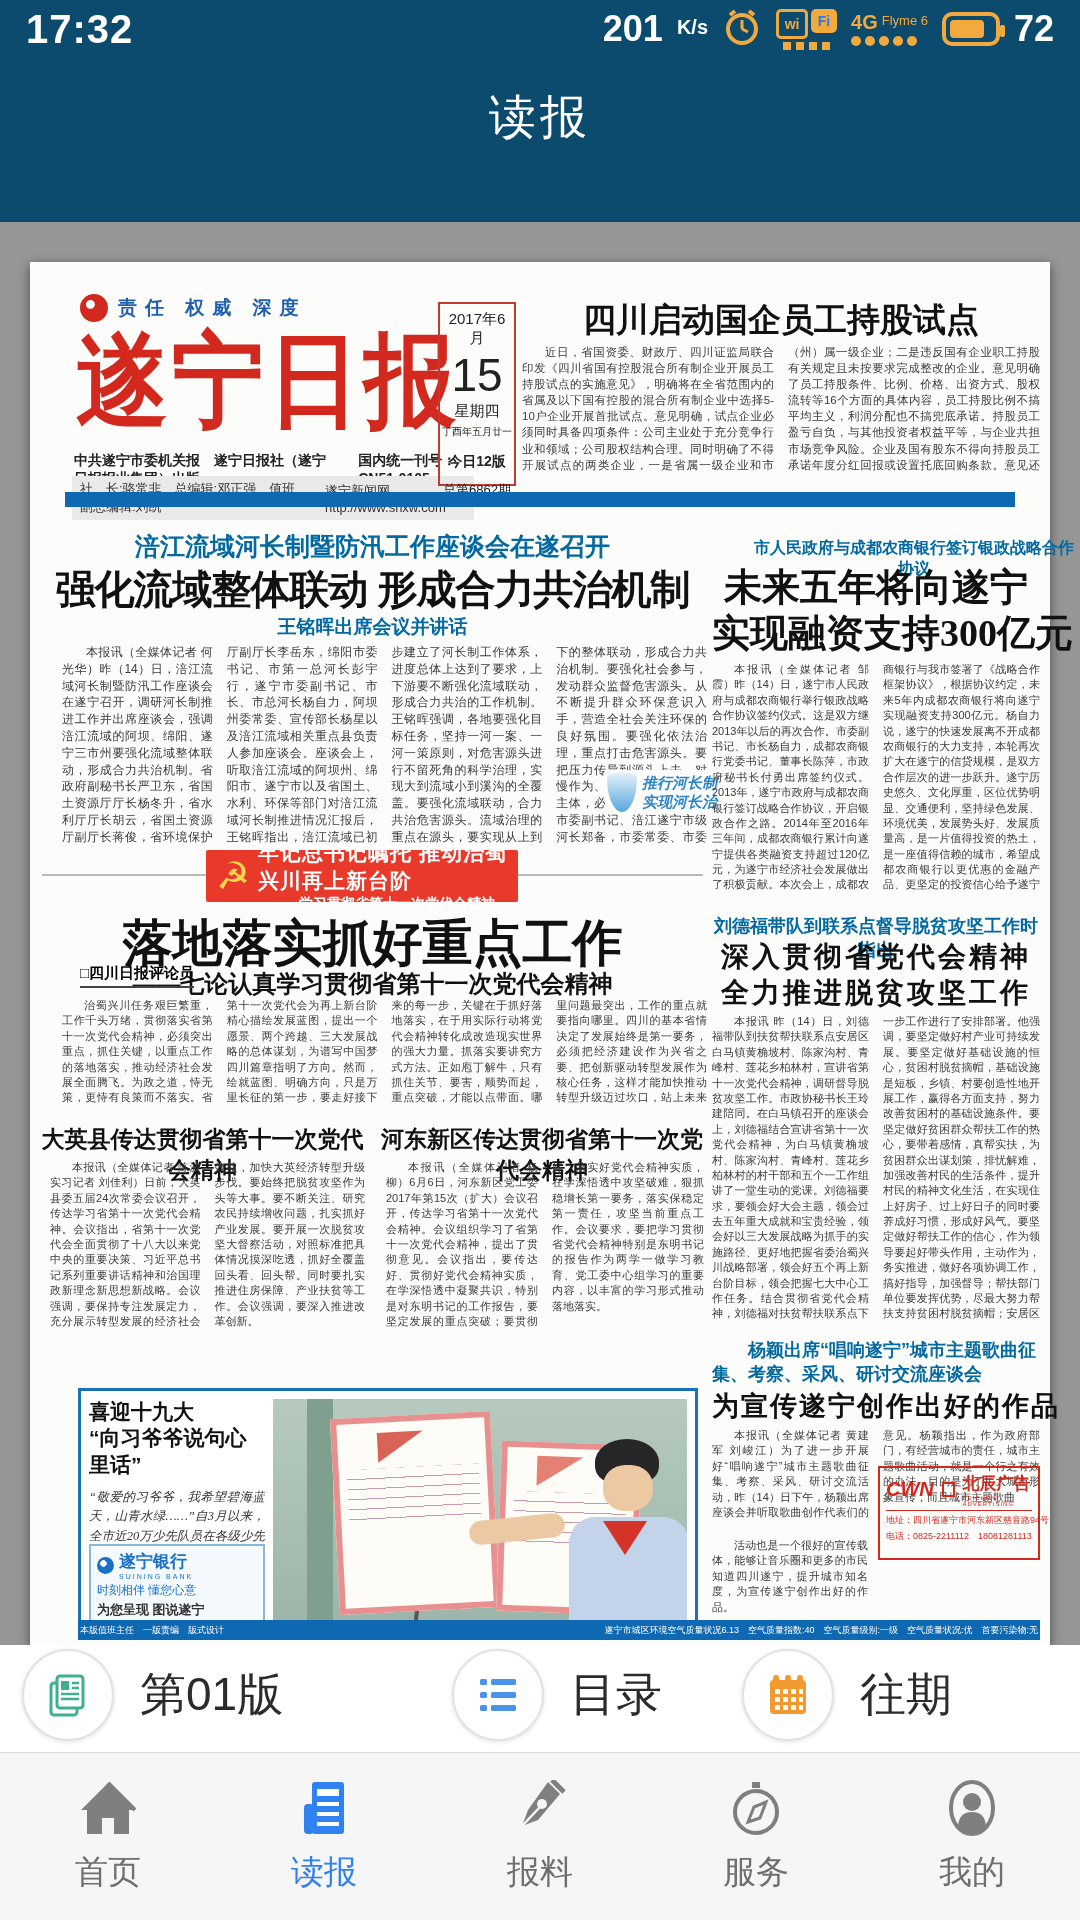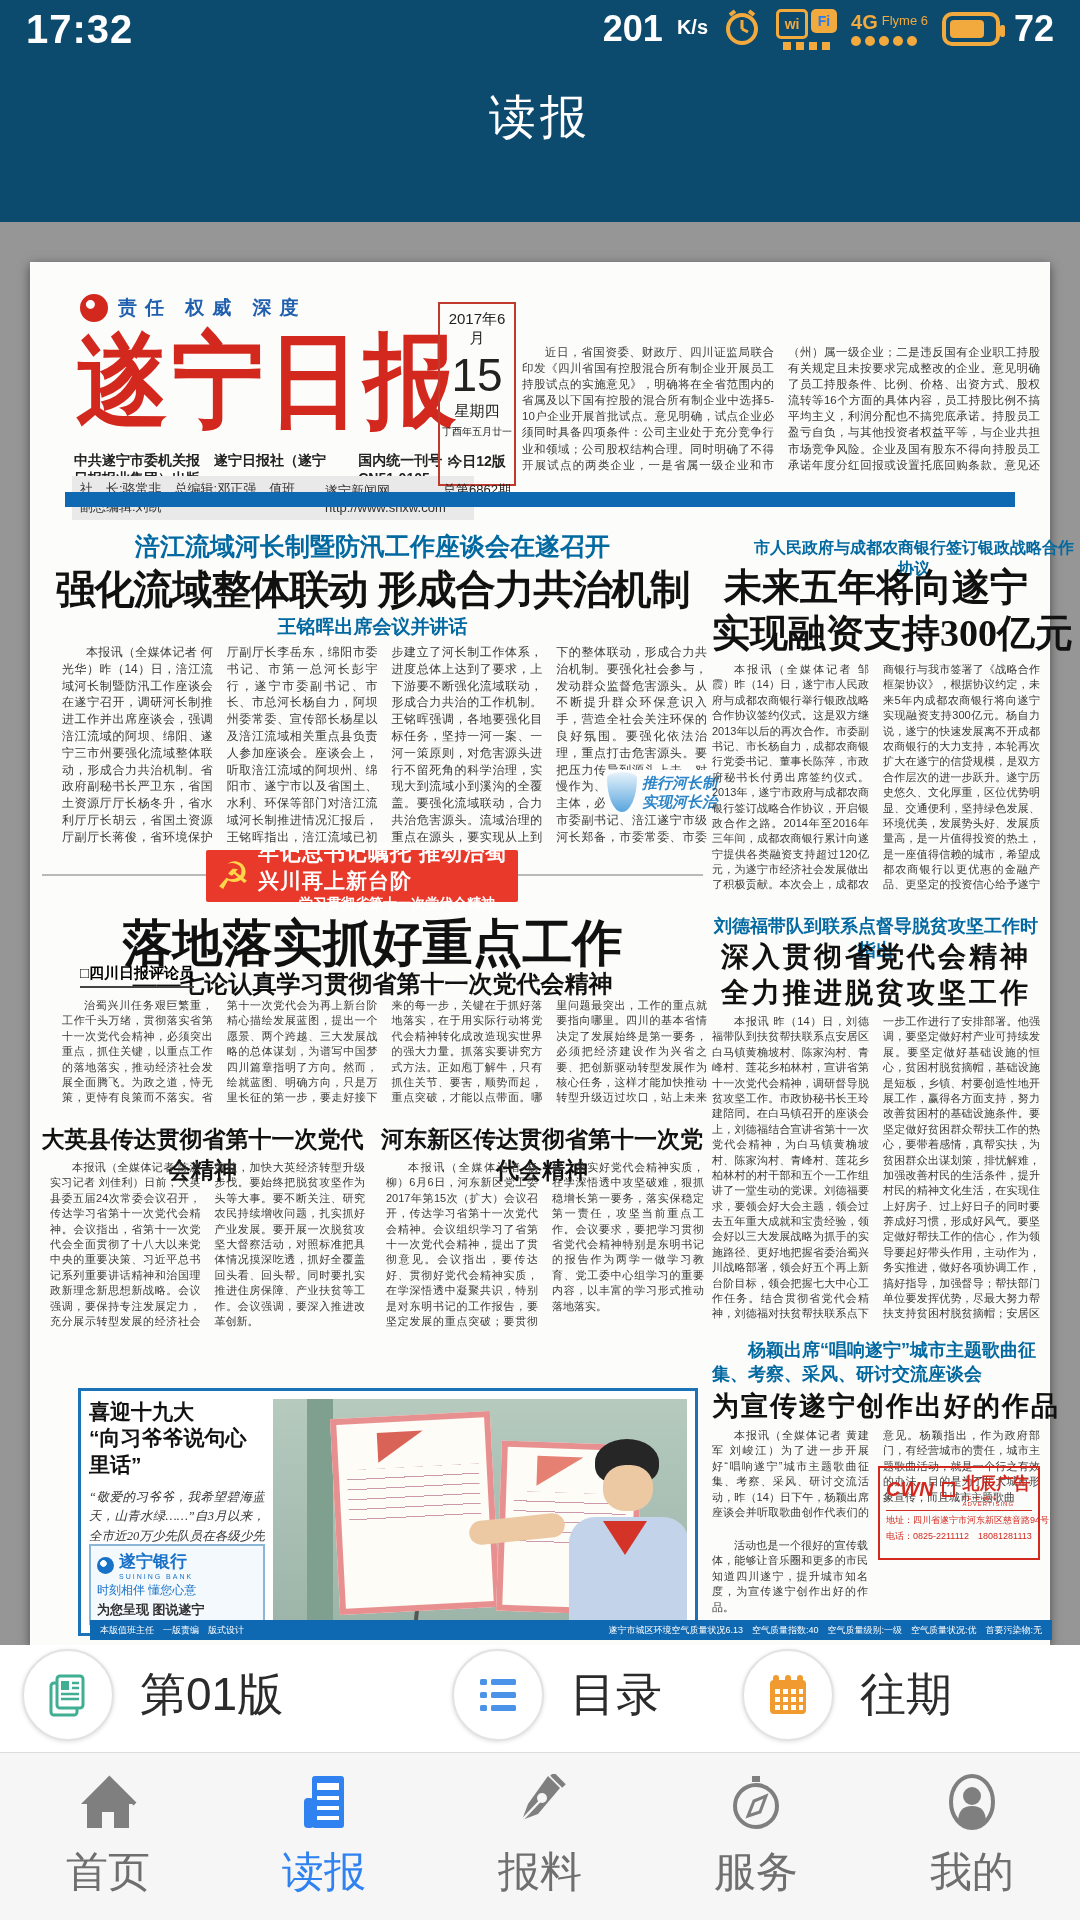--- a/index.html
+++ b/index.html
@@ -83,30 +83,30 @@
   .boy-body{position:absolute;width:120px;height:110px;background:#c3d4ea;border-radius:26px 26px 0 0;}
   .boy-scarf{position:absolute;width:0;height:0;border-top:34px solid #d43328;border-left:22px solid transparent;border-right:22px solid transparent;}
   .boy-arm{position:absolute;width:96px;height:24px;background:#ecc9a3;border-radius:12px;transform:rotate(-6deg);}
   .ad{border:2px solid #d2281e;padding:4px 6px;color:#d2281e;}
   .ad-top{display:flex;align-items:center;gap:8px;border-bottom:1px solid #d2281e;padding-bottom:3px;}
   .ad-logo{font-size:20px;font-weight:900;font-style:italic;}
   .ad-sq{width:15px;height:15px;border:2px solid #d2281e;}
   .ad-brand{font-size:17px;font-weight:900;}
   .ad-en{font-size:6px;letter-spacing:1px;}
   .ad-line{font-size:9px;margin-top:3px;white-space:nowrap;}
-  .foot-strip{background:#0e68b2;color:#fff;font-size:9px;display:flex;justify-content:space-between;align-items:center;padding:0 10px;margin-left:12px;}
+  .foot-strip{background:#0e68b2;color:#fff;font-size:9px;display:flex;justify-content:space-between;align-items:center;padding:0 2px;}
   
   .actions{position:absolute;left:0;top:1645px;width:1080px;height:107px;background:#fff;}
   .action-item{position:absolute;top:1649px;display:flex;align-items:center;cursor:pointer;}
   .circle{width:88px;height:88px;border-radius:50%;background:#fff;border:2px solid #e3e3e3;box-shadow:0 1px 4px rgba(0,0,0,.12);display:flex;align-items:center;justify-content:center;}
   .action-label{margin-left:26px;font-size:46px;color:#2b2b2b;}
   
   .tabbar{position:absolute;left:0;top:1752px;width:1080px;height:168px;background:#f6f6f6;border-top:1px solid #dcdcdc;display:flex;}
   .tab{width:216px;display:flex;flex-direction:column;align-items:center;justify-content:center;gap:10px;cursor:pointer;}
-  .tab-label{font-size:42px;color:#6f6f6f;}
+  .tab-label{font-size:33px;color:#6f6f6f;}
   .tab.active .tab-label{color:#2f82f0;}
 </style>
 </head>
 <body>
 
 <div class="header">
   <div class="status">
     <span class="time">17:32</span>
     <span class="s-right">
       <span class="speed">201</span>
@@ -172,20 +172,21 @@
   </div>
   <div class="abs datebox" style="left:408px;top:40px;width:78px;height:184px;">
     <span class="db-ym">2017年6月</span>
     <span class="db-day">15</span>
     <span class="db-wd">星期四</span>
     <span class="db-lunar">丁酉年五月廿一</span>
     <span class="db-pages">今日12版</span>
     <span class="db-issue">总第6862期</span>
   </div>
 
+  <div class="abs headline" style="left:492px;top:36px;width:518px;font-size:33px;">四川启动国企员工持股试点</div>
   <div class="abs bodytxt c2" style="left:492px;top:82px;width:518px;height:144px;font-size:11.5px;">近日，省国资委、财政厅、四川证监局联合印发《四川省国有控股混合所有制企业开展员工持股试点的实施意见》，明确将在全省范围内的省属及以下国有控股的混合所有制企业中选择5-10户企业开展首批试点。意见明确，试点企业必须同时具备四项条件：公司主业处于充分竞争行业和领域；公司股权结构合理。同时明确了不得开展试点的两类企业，一是省属一级企业和市（州）属一级企业；二是违反国有企业职工持股有关规定且未按要求完成整改的企业。意见明确了员工持股条件、比例、价格、出资方式、股权流转等16个方面的具体内容，员工持股比例不搞平均主义，利润分配也不搞兜底承诺。持股员工盈亏自负，与其他投资者权益平等，与企业共担市场竞争风险。企业及国有股东不得向持股员工承诺年度分红回报或设置托底回购条款。意见还明确，我省将在2018年底进行阶段性总结，视情况再适时扩大试点。（据四川在线）</div>
 
   <div class="abs bluebar" style="left:35px;top:230px;width:950px;height:15px;"></div>
 
   <div class="abs kicker" style="left:10px;top:268px;width:665px;font-size:25px;">涪江流域河长制暨防汛工作座谈会在遂召开</div>
   <div class="abs headline" style="left:10px;top:300px;width:665px;font-size:40px;letter-spacing:-1px;">强化流域整体联动 形成合力共治机制</div>
   <div class="abs kicker" style="left:10px;top:352px;width:665px;font-size:19px;">王铭晖出席会议并讲话</div>
   <div class="abs bodytxt c4" style="left:32px;top:382px;width:645px;height:212px;">本报讯（全媒体记者 何光华）昨（14）日，涪江流域河长制暨防汛工作座谈会在遂宁召开，调研河长制推进工作并出席座谈会，强调涪江流域的阿坝、绵阳、遂宁三市州要强化流域整体联动，形成合力共治机制。省政府副秘书长严卫东，省国土资源厅厅长杨冬升，省水利厅厅长胡云，省国土资源厅副厅长蒋俊，省环境保护厅副厅长李岳东，绵阳市委书记、市第一总河长彭宇行，遂宁市委副书记、市长、市总河长杨自力，阿坝州委常委、宣传部长杨星以及涪江流域相关重点县负责人参加座谈会。座谈会上，听取涪江流域的阿坝州、绵阳市、遂宁市以及省国土、水利、环保等部门对涪江流域河长制推进情况汇报后，王铭晖指出，涪江流域已初步建立了河长制工作体系，进度总体上达到了要求，上下游要不断强化流域联动，形成合力共治的工作机制。王铭晖强调，各地要强化目标任务，坚持一河一案、一河一策原则，对危害源头进行不留死角的科学治理，实现大到流域小到溪沟的全覆盖。要强化流域联动，合力共治危害源头。流域治理的重点在源头，要实现从上到下的整体联动，形成合力共治机制。要强化社会参与，发动群众监督危害源头。从不断提升群众环保意识入手，营造全社会关注环保的良好氛围。要强化依法治理，重点打击危害源头。要把压力传导到源头上去，对慢作为、不作为的源头污染主体，必须追究相应责任。市委副书记、涪江遂宁市级河长郑备，市委常委、市委秘书长吴相洪，市委常委、市委政法委书记、市总工会主席周霖临，副市长、安居区委书记雷云，市政府秘书长付勇参加会议或陪同调研。</div>
   <div class="abs" style="left:575px;top:508px;display:flex;align-items:center;gap:5px;background:#fdfdfd;padding:2px;">
     <span class="drop"></span>

